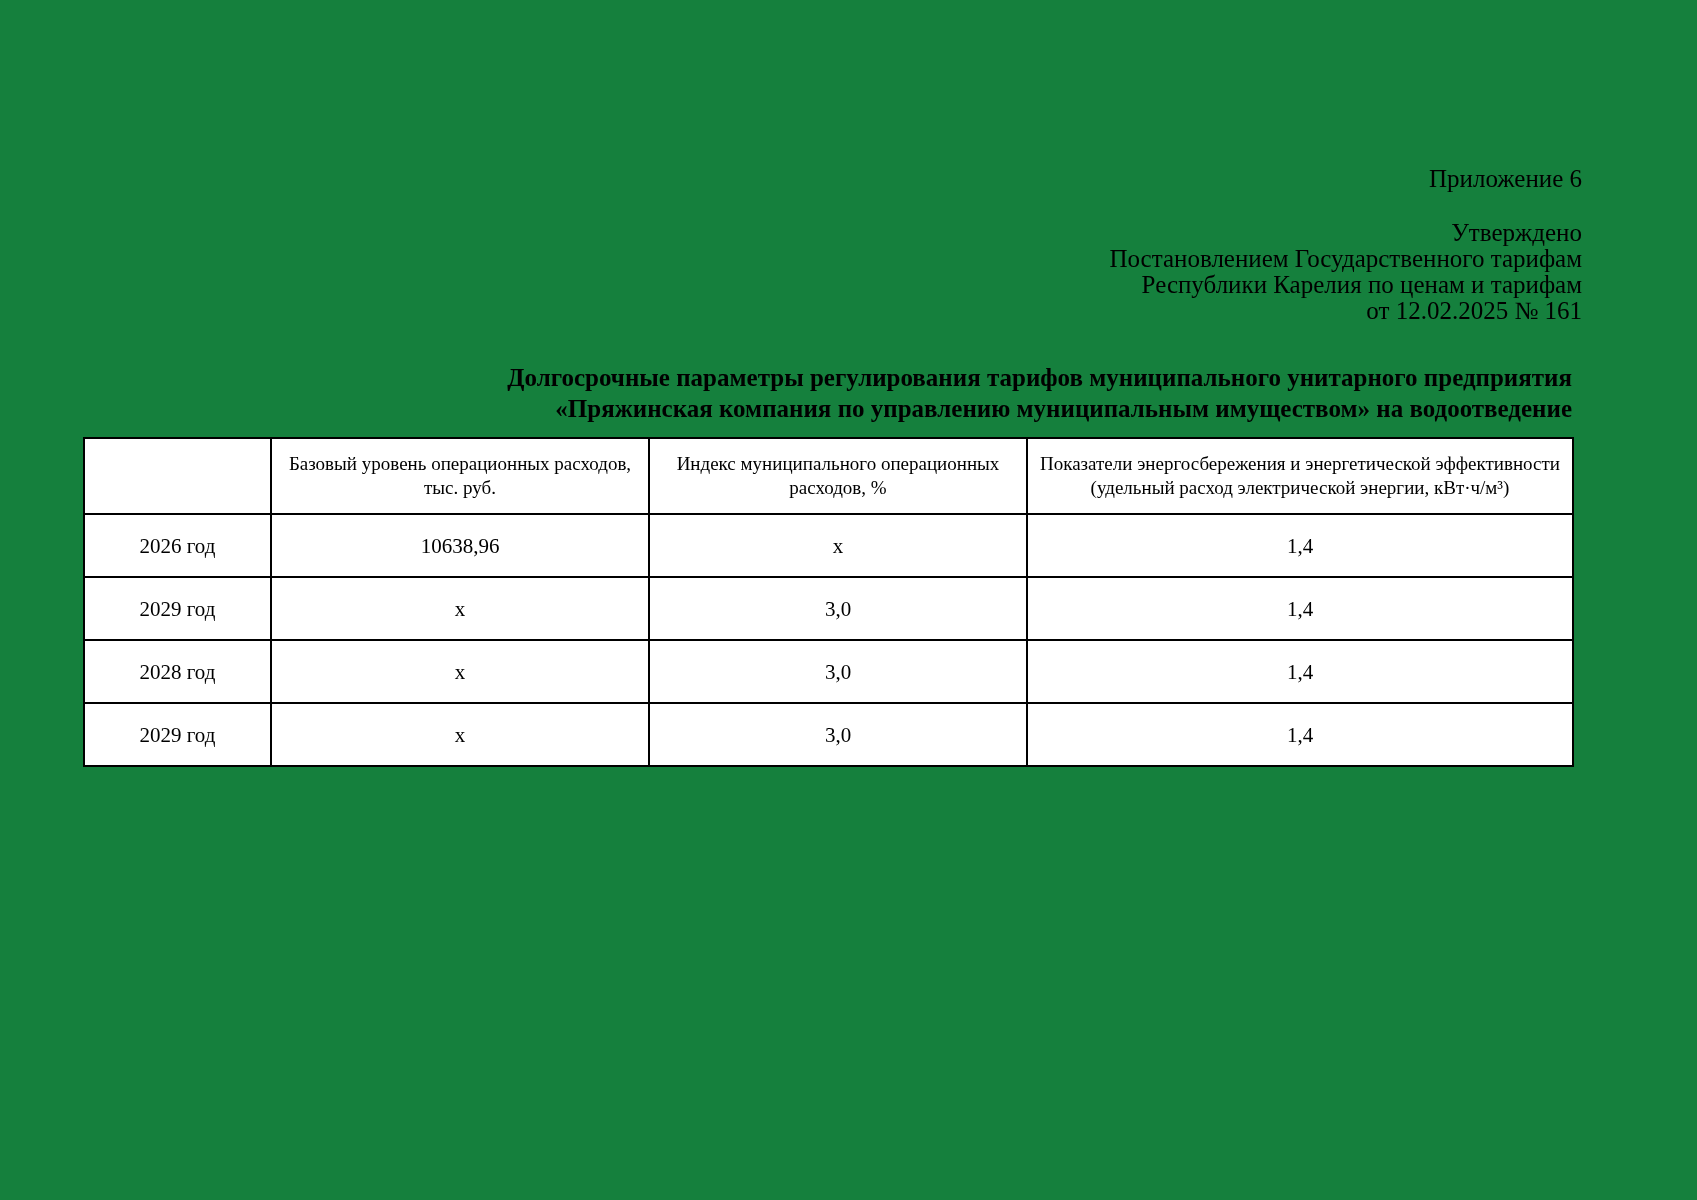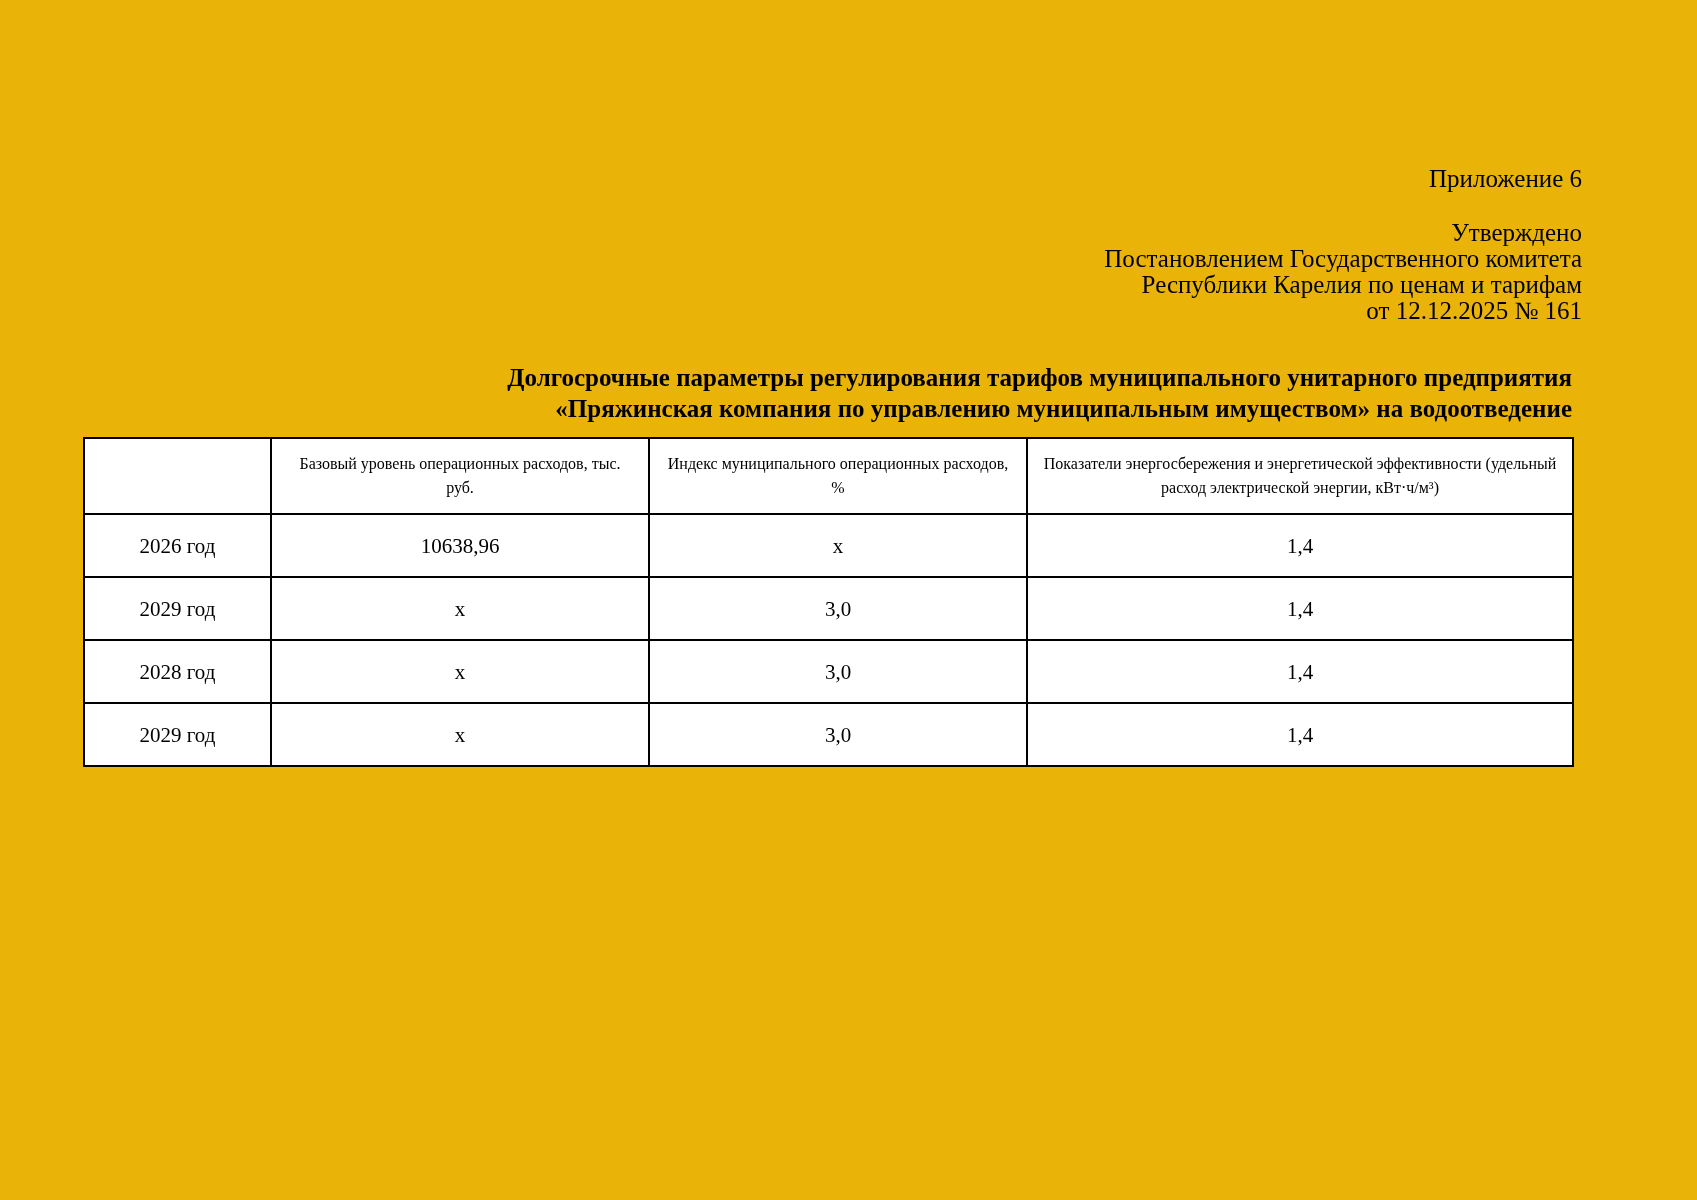--- a/index.html
+++ b/index.html
@@ -4,21 +4,21 @@
 <style>
   html, body {
     margin: 0;
     padding: 0;
     background: #ffffff;
   }
   .page {
     position: relative;
     width: 1697px;
     height: 1200px;
-    background: #eab308;
+    background: #15803d;
     color: #000000;
     font-family: "Liberation Serif", "DejaVu Serif", serif;
     overflow: hidden;
   }
   .header-right {
     position: absolute;
     top: 166px;
     right: 115px;
     text-align: right;
     font-size: 25px;
@@ -49,21 +49,21 @@
   }
   table.params th,
   table.params td {
     border: 2px solid #000000;
     text-align: center;
     vertical-align: middle;
     background: #ffffff;
   }
   table.params th {
     font-weight: normal;
-    font-size: 16px;
+    font-size: 19px;
     line-height: 24px;
     height: 70px;
     padding: 2px 12px;
   }
   table.params td {
     font-size: 21px;
     line-height: 24px;
     height: 29px;
     padding: 16px 6px;
   }
@@ -74,23 +74,23 @@
 </style>
 </head>
 <body>
 
 <div class="page">
 
   <div class="header-right">
     <div>Приложение 6</div>
     <div class="approval-block">
       <div>Утверждено</div>
-      <div>Постановлением Государственного комитета</div>
+      <div>Постановлением Государственного тарифам</div>
       <div>Республики Карелия по ценам и тарифам</div>
-      <div>от 12.12.2025 № 161</div>
+      <div>от 12.02.2025 № 161</div>
     </div>
   </div>
 
   <div class="doc-title">
     <div>Долгосрочные параметры регулирования тарифов муниципального унитарного предприятия</div>
     <div>«Пряжинская компания по управлению муниципальным имуществом» на водоотведение</div>
   </div>
 
   <table class="params">
     <colgroup>

